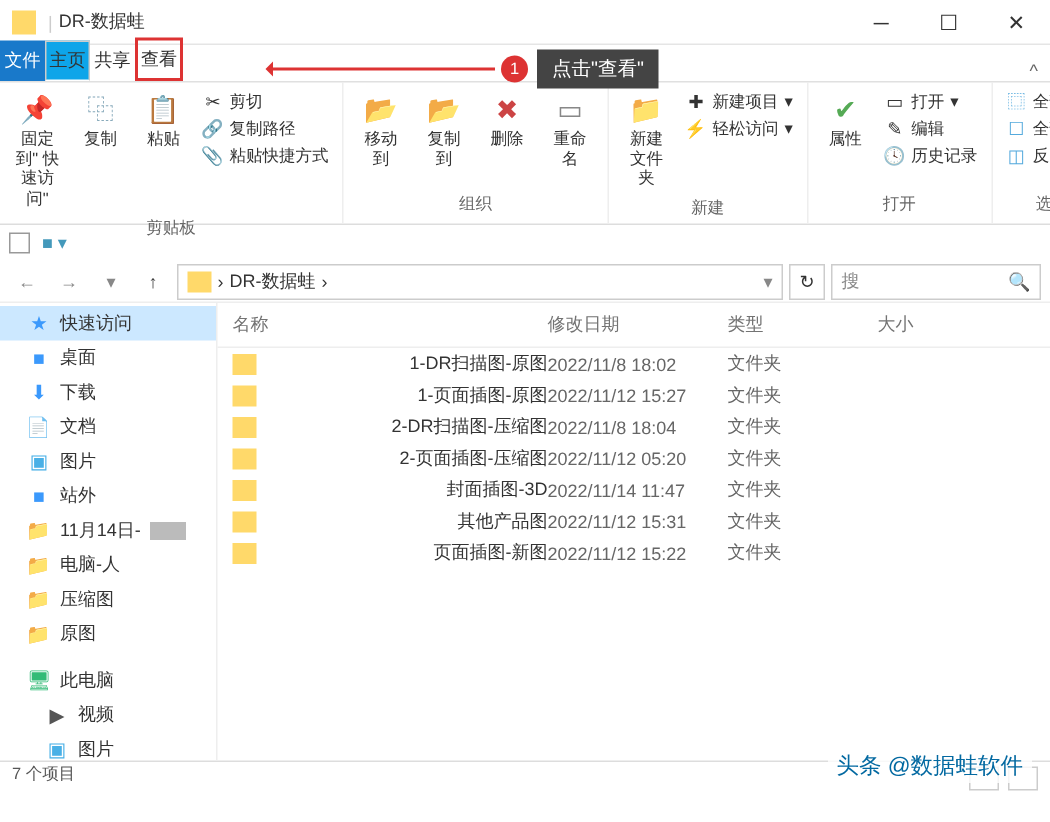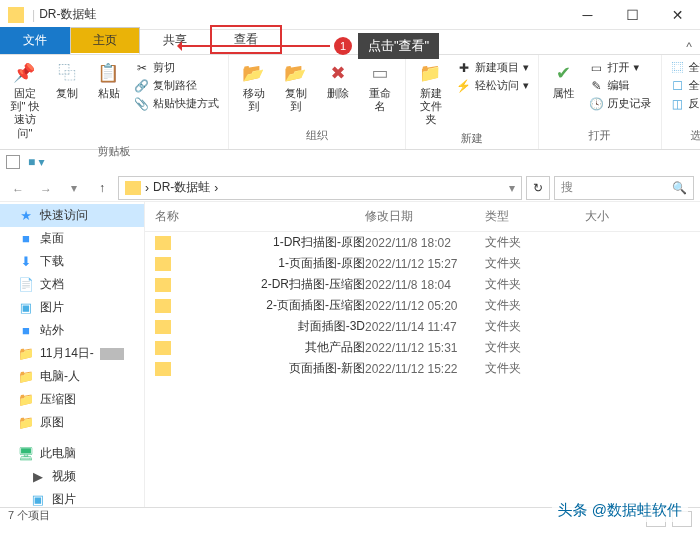--- a/index.html
+++ b/index.html
@@ -4,23 +4,23 @@
 <style>
 * { margin: 0; padding: 0; box-sizing: border-box; font-family: "Microsoft YaHei", "Segoe UI", sans-serif; }
 body { width: 700px; height: 548px; background: #fff; font-size: 12px; color: #333; overflow: hidden; position: relative; }
 
 .titlebar { height: 30px; display: flex; align-items: center; border-bottom: 1px solid #e5e5e5; }
 .titlebar .icon-mini { width: 16px; height: 16px; background: #ffd96a; margin: 0 8px; }
 .titlebar .title { flex: 1; font-size: 12px; padding-left: 4px; }
 .titlebar .winbtn { width: 45px; height: 30px; display: flex; align-items: center; justify-content: center; font-size: 14px; }
 
 .tabs { height: 25px; display: flex; align-items: flex-end; background: #fff; border-bottom: 1px solid #e0e0e0; position: relative; }
-.tab { padding: 4px 22px; font-size: 12px; border: 1px solid transparent; cursor: pointer; }
+.tab { padding: 4px 2px; font-size: 12px; border: 1px solid transparent; cursor: pointer; }
 .tab.file { background: #1979ca; color: #fff; }
-.tab.active { border: 1px solid #ccc; border-bottom: 1px solid #fff; background: #eab308; margin-top: 24px; }
+.tab.active { border: 1px solid #ccc; border-bottom: 1px solid #fff; background: #0ea5e9; margin-top: 24px; }
 .tab.view-tab { border: 2px solid #d33; }
 .tabs .chevron { margin-left: auto; margin-right: 8px; color: #666; }
 
 .annotation { position: absolute; left: 180px; top: 3px; display: flex; align-items: center; z-index: 10; }
 .arrow-line { width: 150px; height: 2px; background: #d33; position: relative; }
 .arrow-line::before { content: ""; position: absolute; left: -8px; top: -4px; border: 5px solid transparent; border-right-color: #d33; }
 .badge-num { width: 18px; height: 18px; border-radius: 50%; background: #d33; color: #fff; display: flex; align-items: center; justify-content: center; font-size: 11px; margin-left: 4px; }
 .callout { background: #444; color: #fff; padding: 4px 10px; margin-left: 6px; font-size: 13px; }
 
 .ribbon { height: 95px; display: flex; border-bottom: 1px solid #ddd; background: #fff; }

